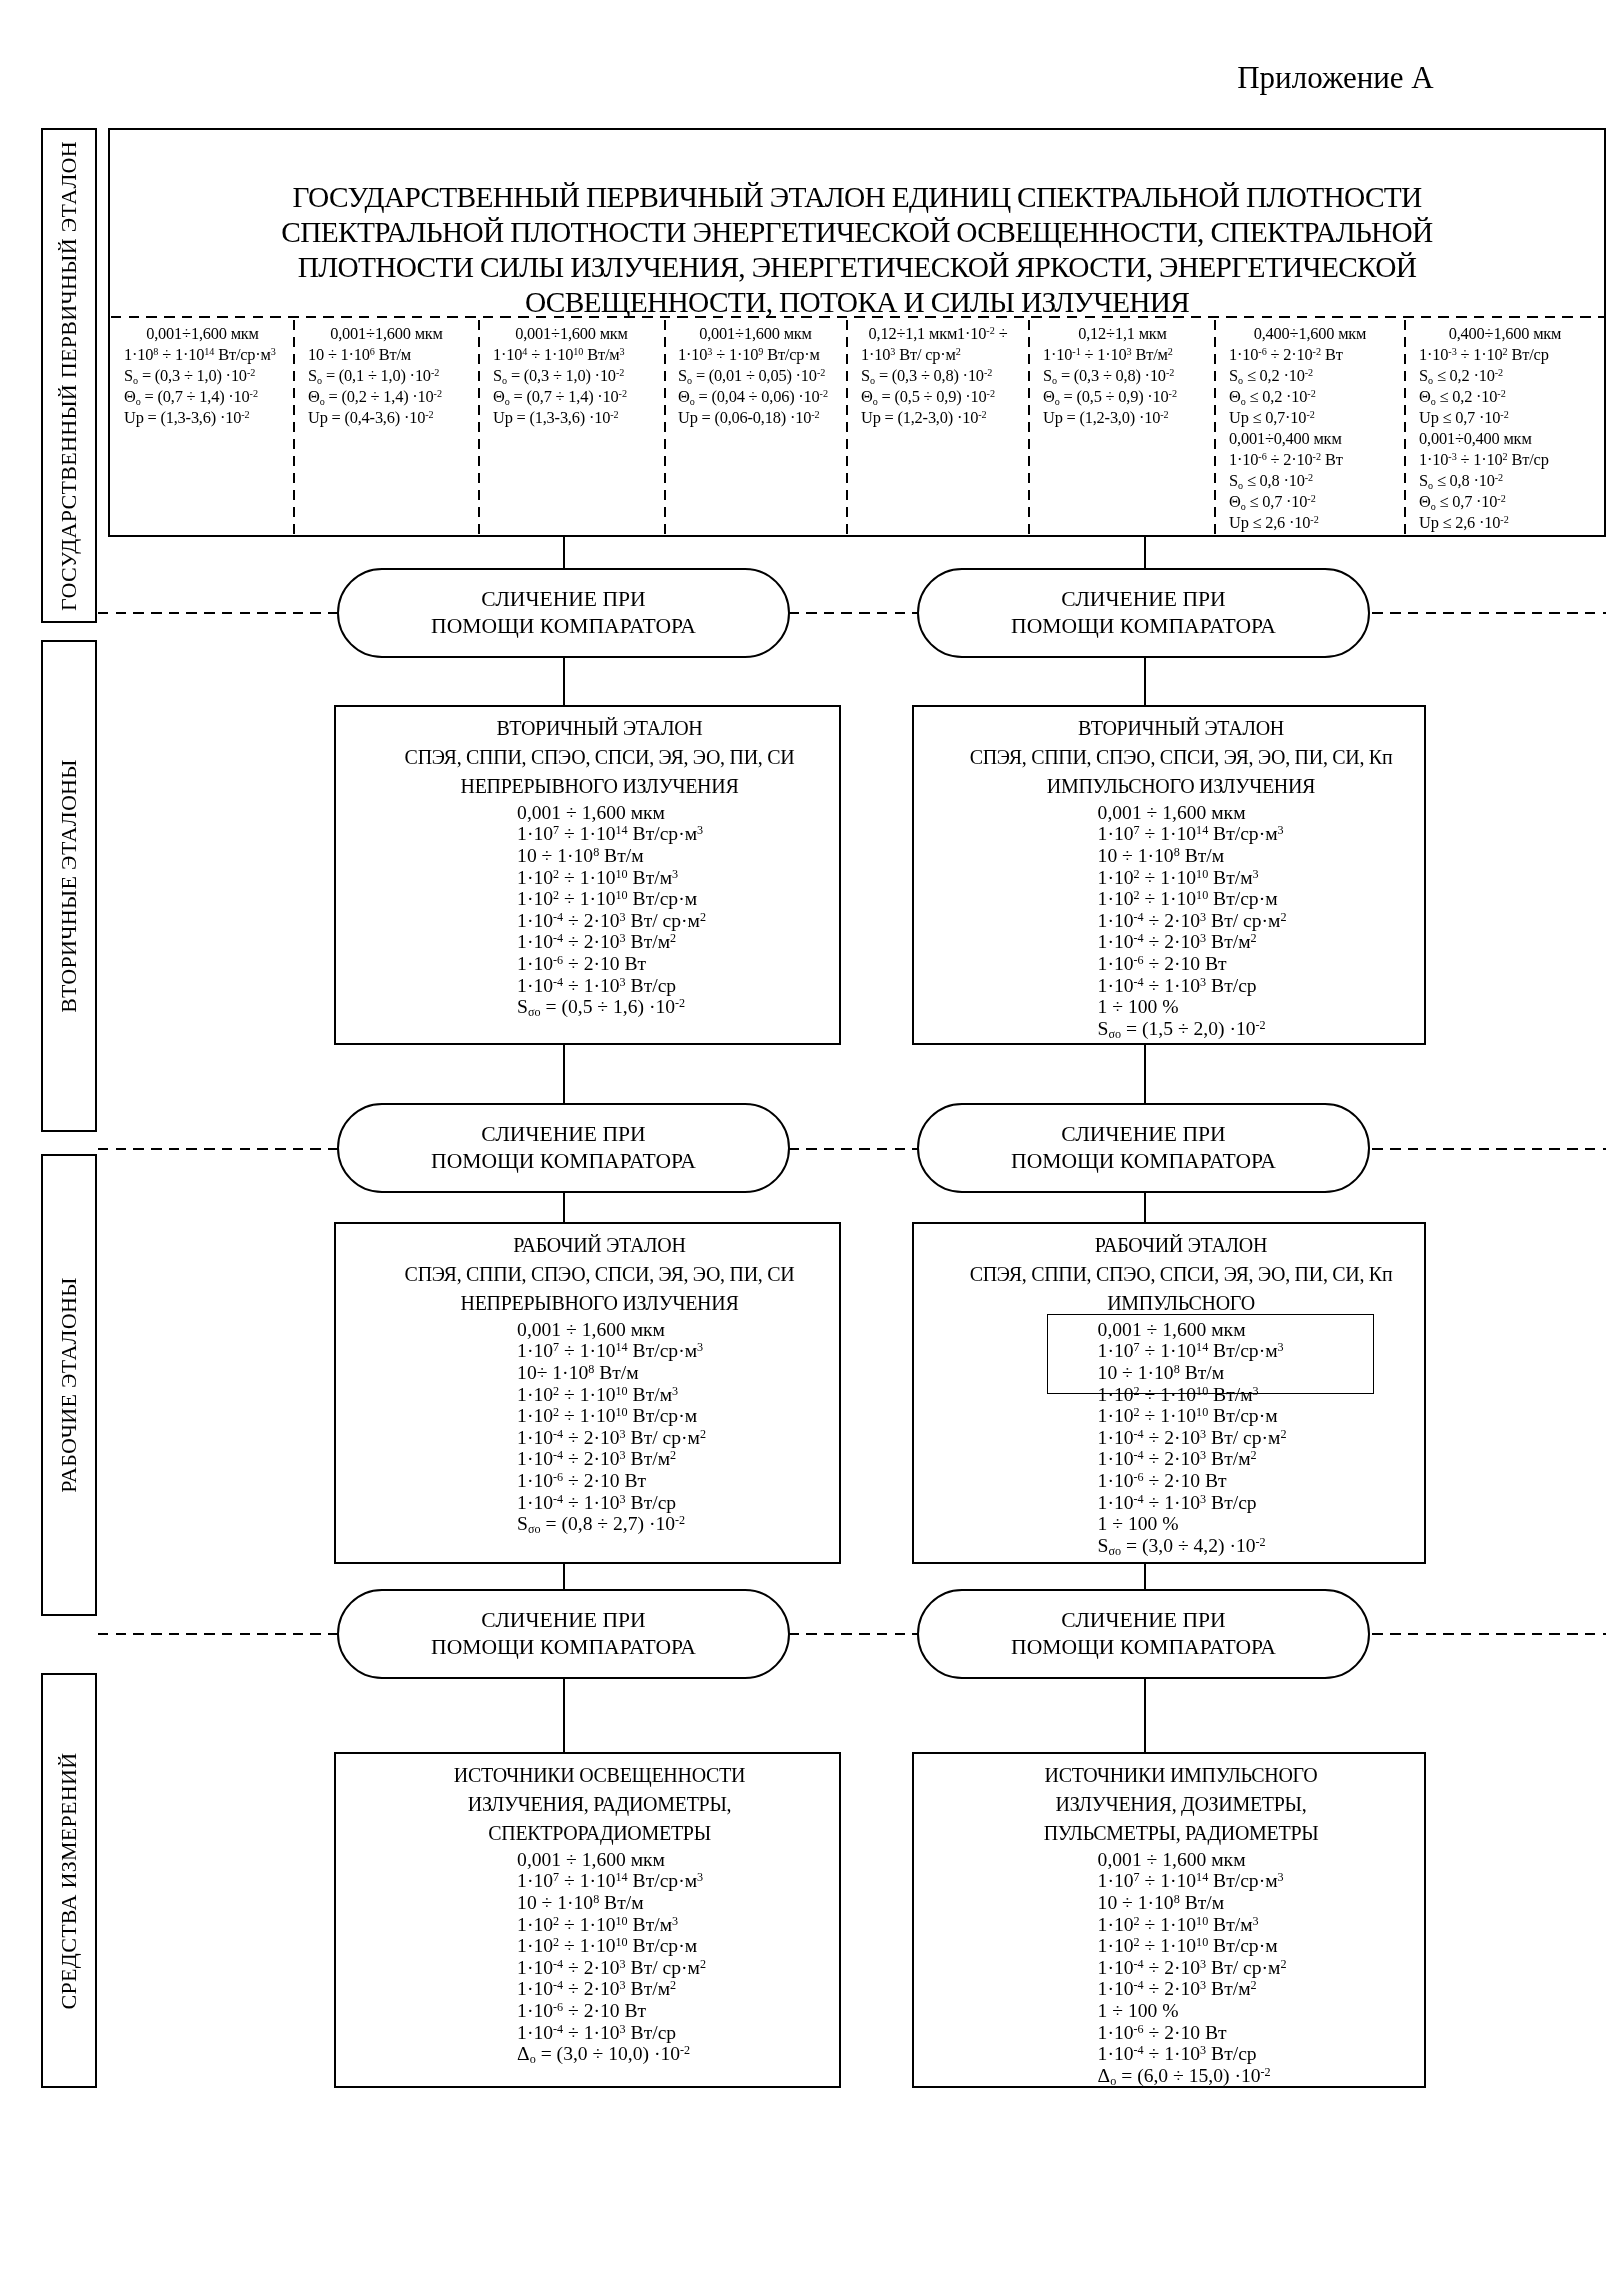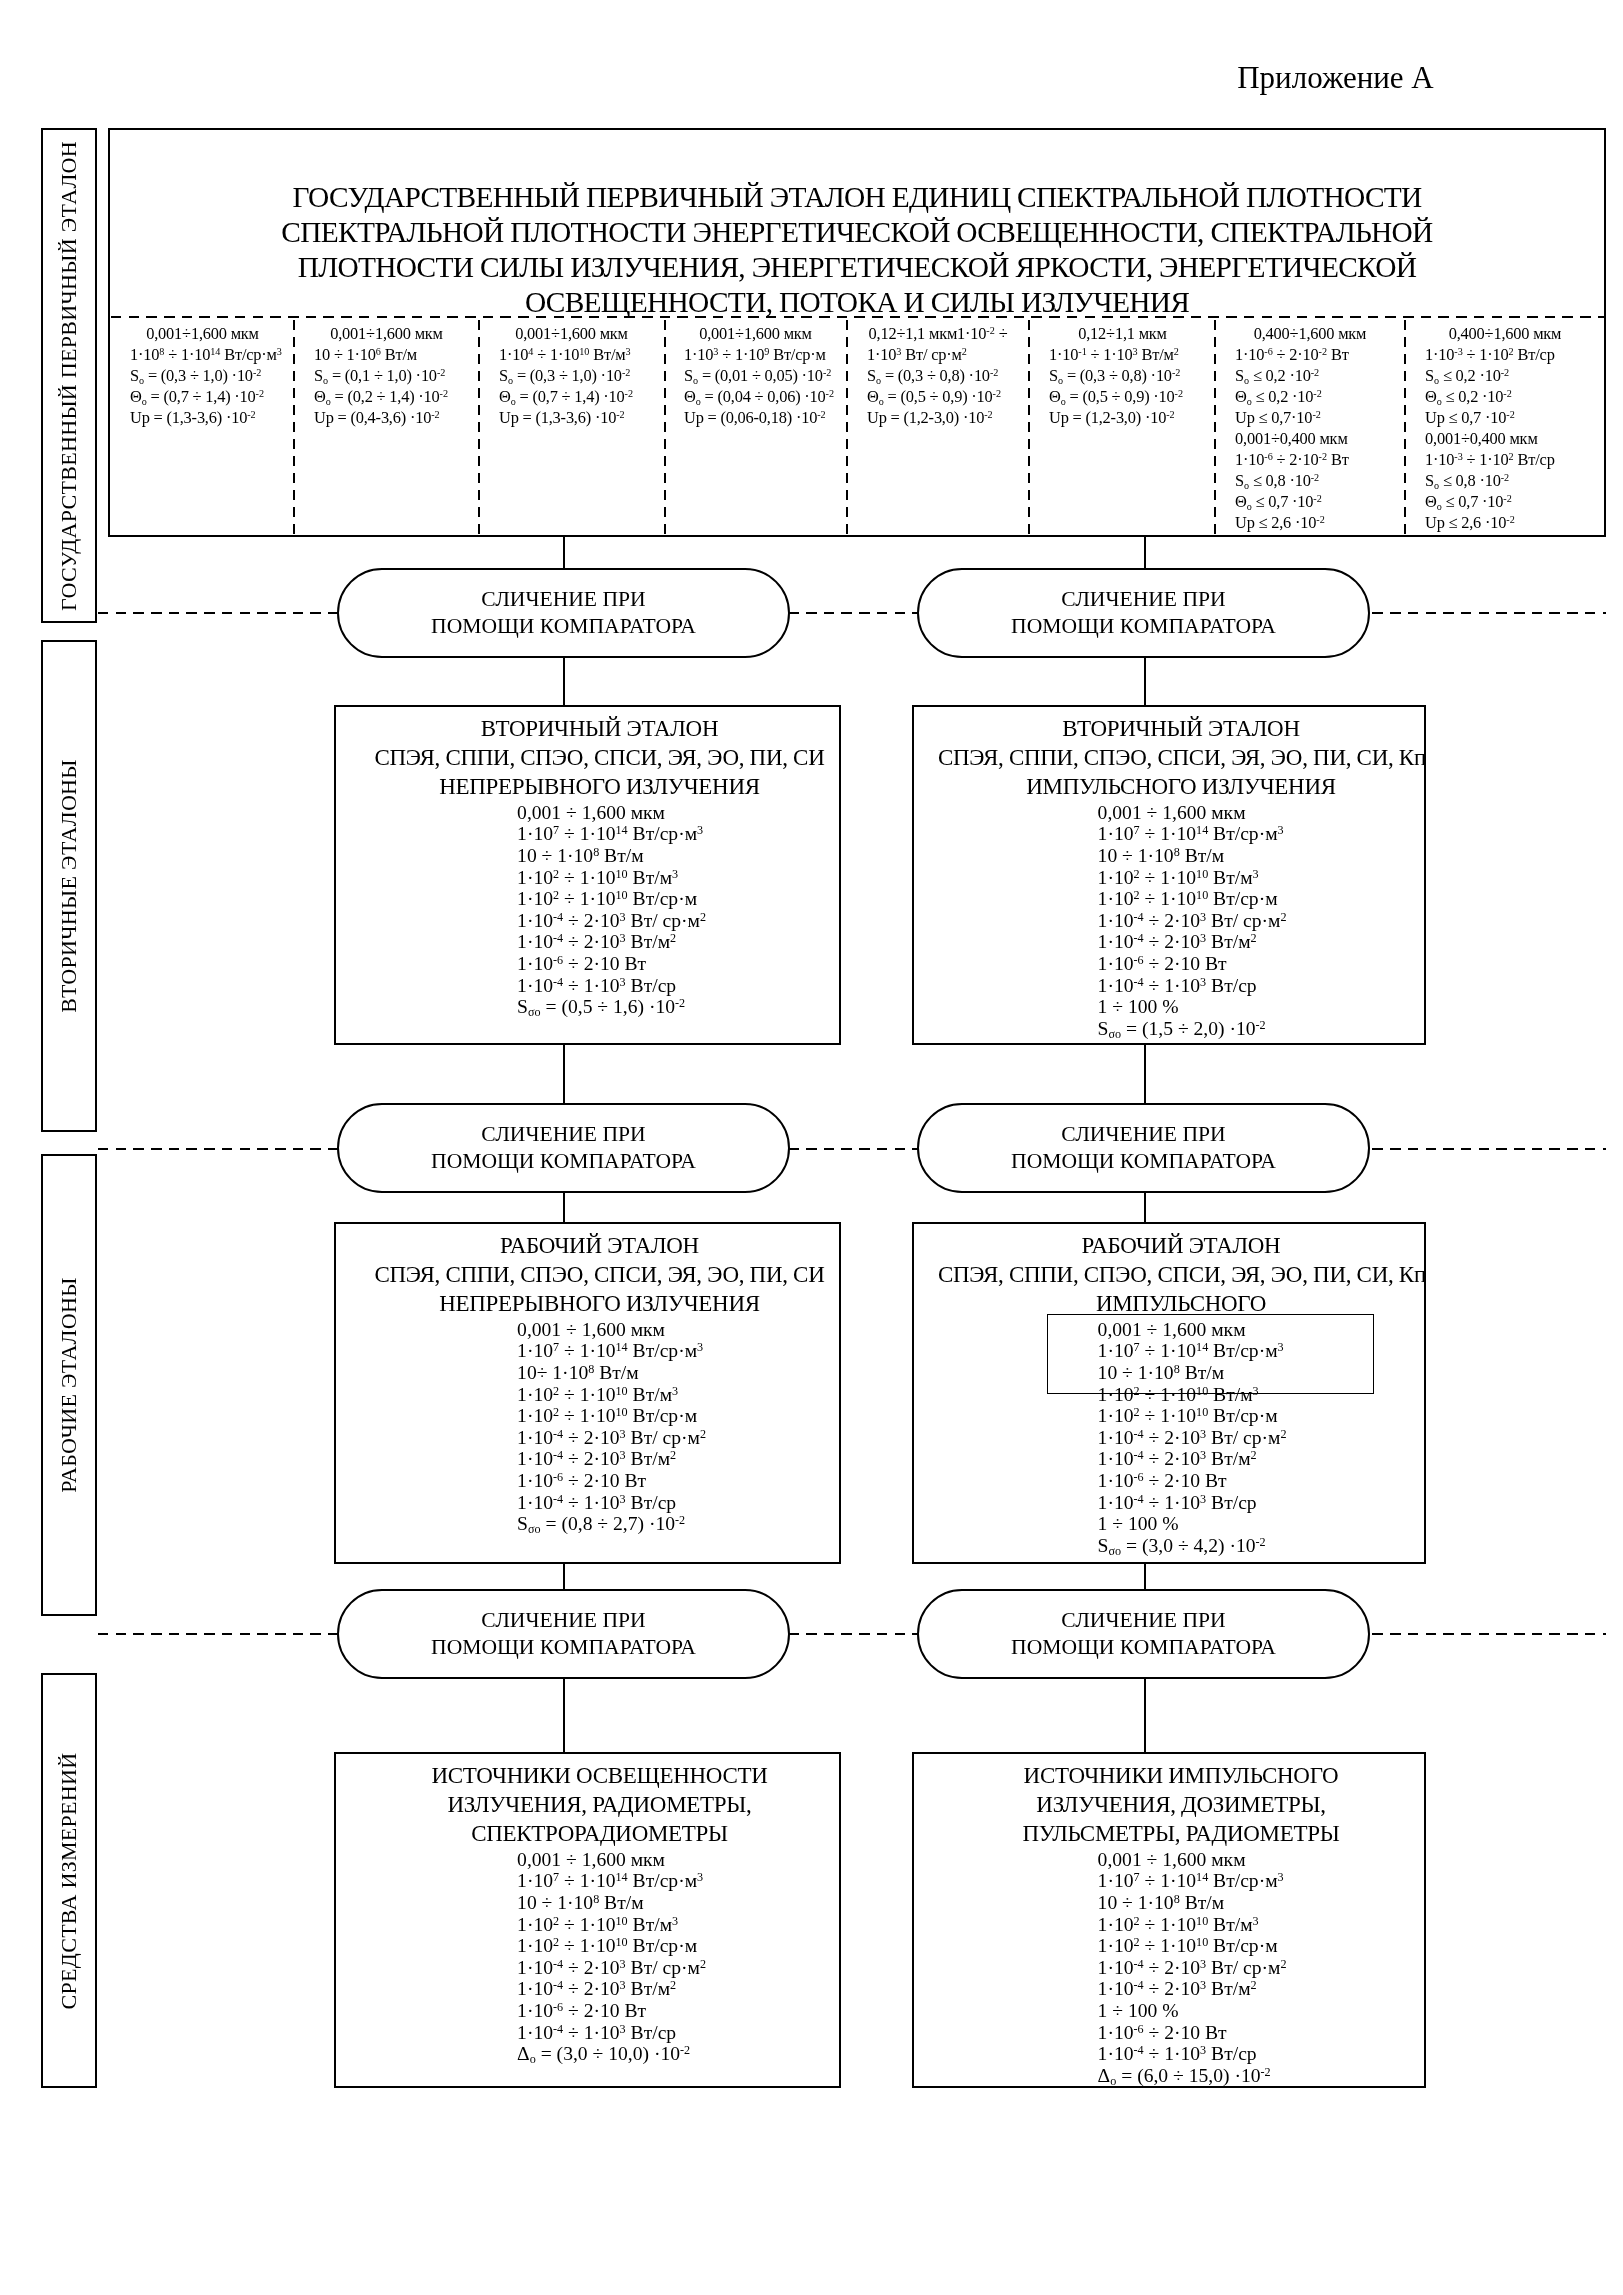--- a/index.html
+++ b/index.html
@@ -22,21 +22,21 @@
   
   .primary-box{left:108px;top:128px;width:1498px;height:409px;border:2.6px solid #000;background:#fff;}
   .primary-title{left:134px;top:138px;width:1446px;text-align:center;font-size:29.4px;line-height:35px;letter-spacing:-0.7px;margin-top:42px;}
   .hsep{height:2px;background:repeating-linear-gradient(90deg,#000 0 10.5px,transparent 10.5px 17.7px);}
   .title-sep{left:111px;top:316px;width:1493px;}
   .vdash{width:2px;background:repeating-linear-gradient(180deg,#000 0 9.8px,transparent 9.8px 17px);}
   .coldiv{top:320px;height:215px;}
   .cd1{left:293px;}.cd2{left:478px;}.cd3{left:664px;}.cd4{left:846px;}
   .cd5{left:1028px;}.cd6{left:1214px;}.cd7{left:1404px;}
   .pcol{top:323px;height:211px;font-size:16.4px;line-height:21px;letter-spacing:-0.2px;overflow:visible;}
-  .pcol .pline{white-space:nowrap;padding-left:19px;}
+  .pcol .pline{white-space:nowrap;padding-left:13px;}
   .pcol .pline:first-child{text-align:center;padding-left:0;}
   .pc1{left:111px;width:183px;}
   .pc2{left:295px;width:183px;}
   .pc3{left:480px;width:183px;}
   .pc4{left:665px;width:181px;}
   .pc5{left:848px;width:180px;}
   .pc6{left:1030px;width:185px;}
   .pc7{left:1216px;width:188px;}
   .pc8{left:1406px;width:198px;}
   
@@ -58,21 +58,21 @@
   .ovL{left:337px;}.ovR{left:917px;}
   .ovr1{top:568px;}.ovr2{top:1103px;}.ovr3{top:1589px;}
   
   .cbox{border:2px solid #000;background:#fff;padding-top:6.5px;z-index:2;}
   .bx-sec-l{left:334px;top:705px;width:507px;height:340px;}
   .bx-sec-r{left:912px;top:705px;width:514px;height:340px;}
   .bx-wrk-l{left:334px;top:1222px;width:507px;height:342px;}
   .bx-wrk-r{left:912px;top:1222px;width:514px;height:342px;}
   .bx-src-l{left:334px;top:1752px;width:507px;height:336px;}
   .bx-src-r{left:912px;top:1752px;width:514px;height:336px;}
-  .btitle{text-align:center;font-size:23px;line-height:29px;letter-spacing:-0.3px;padding-left:24px;}
+  .btitle{text-align:center;font-size:20px;line-height:29px;letter-spacing:-0.3px;padding-left:24px;}
   .btitle .bline{white-space:nowrap;}
   .specs{margin-top:1.3px;margin-left:36%;font-size:19.6px;line-height:21.6px;}
   .specs .sline{white-space:nowrap;}
   
   .inner-rect{left:1047px;top:1314px;width:327px;height:80px;border:1.3px solid #000;z-index:3;background:transparent;}
   sup,sub{font-size:.62em;line-height:0;letter-spacing:0;}
   sup{vertical-align:.5em;}
   sub{vertical-align:-.25em;}
 </style>
 </head>

